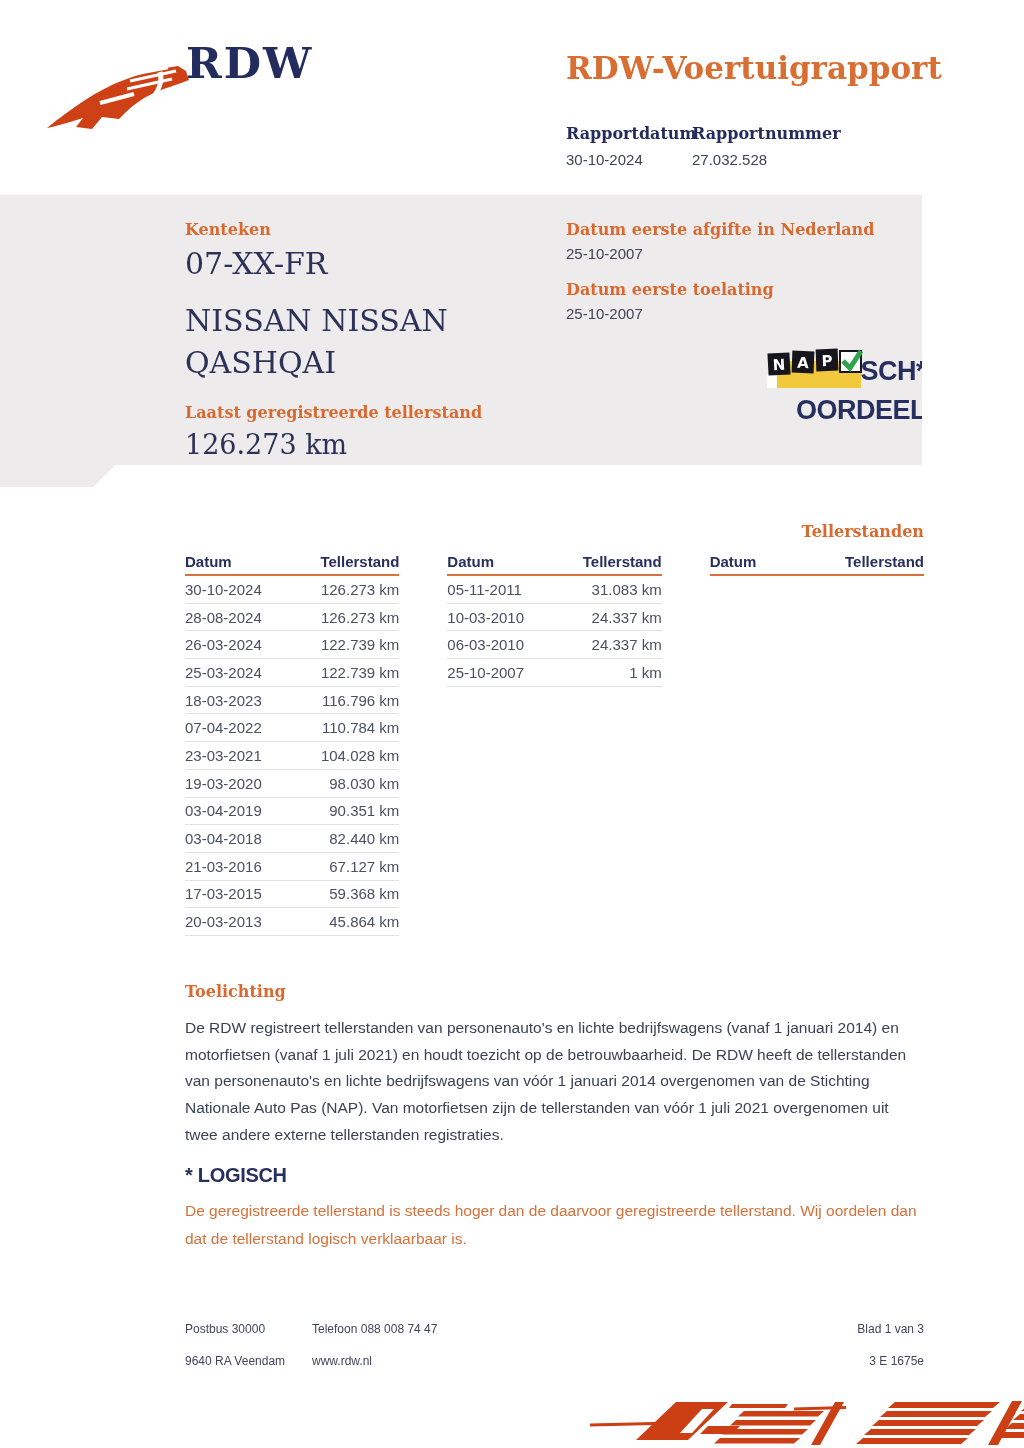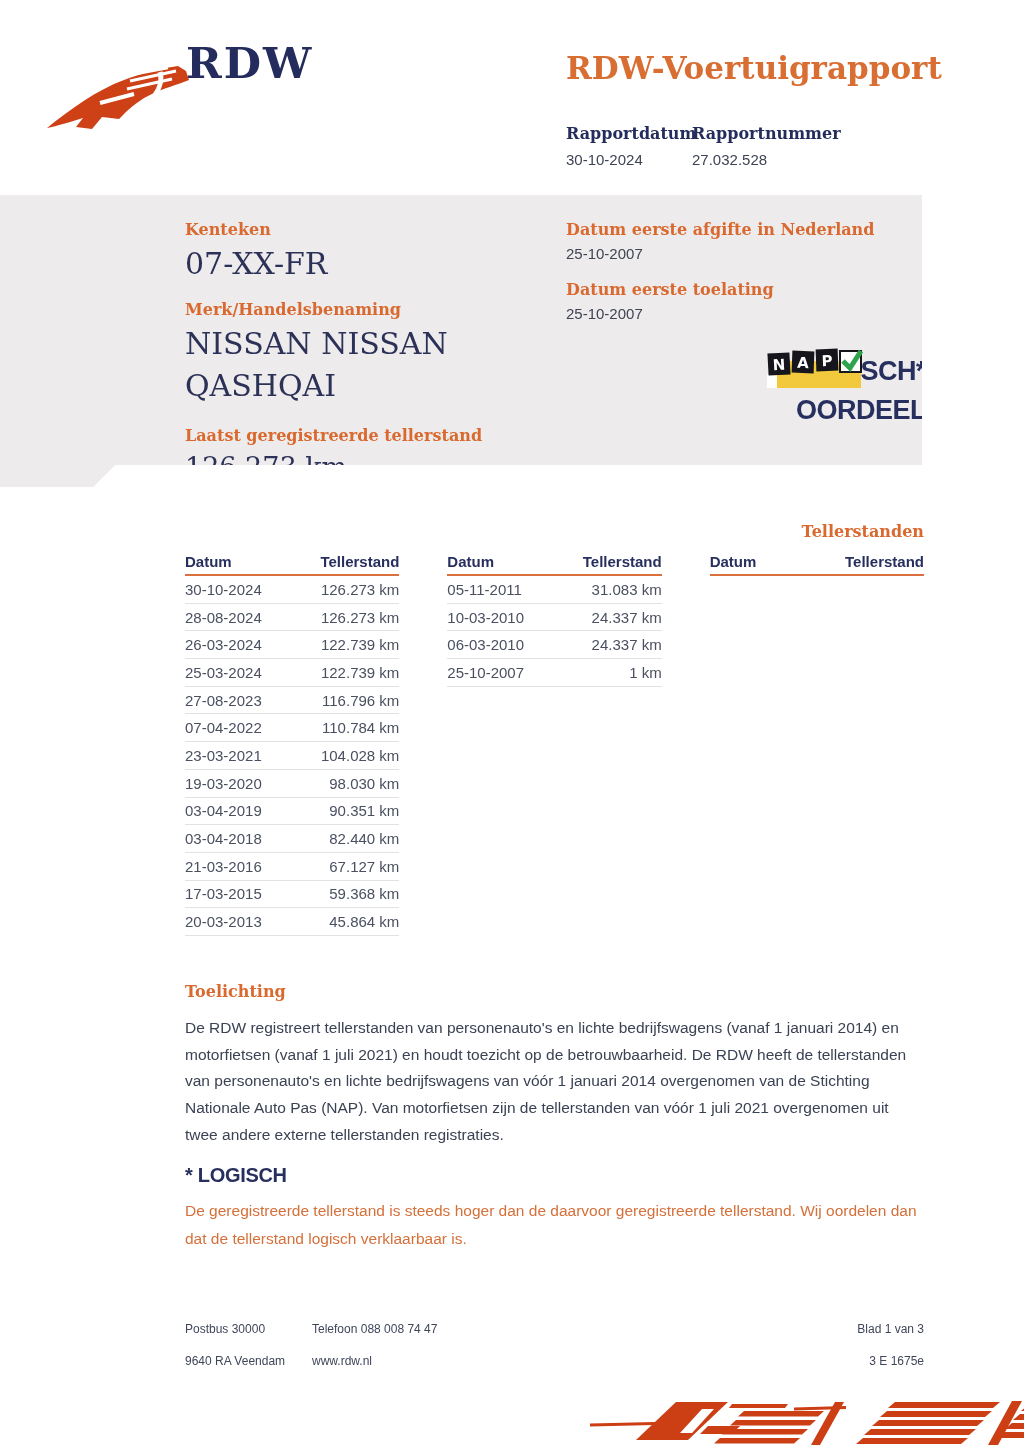--- a/index.html
+++ b/index.html
@@ -130,21 +130,20 @@
     <div class="meta-block">
       <div class="meta-label">Rapportnummer</div>
       <div class="meta-value">27.032.528</div>
     </div>
   </div>
 
   <div class="panel">
     <div class="panel-col-left">
       <div class="field-label">Kenteken</div>
       <div class="serif-value kenteken-value">07-XX-FR</div>
-      <div class="field-label">Merk/Handelsbenaming</div>
       <div class="serif-value merk-value">NISSAN NISSAN QASHQAI</div>
       <div class="field-label">Laatst geregistreerde tellerstand</div>
       <div class="serif-value teller-value">126.273 km</div>
     </div>
     <div class="panel-col-right">
       <div class="field-label">Datum eerste afgifte in Nederland</div>
       <div class="sans-value">25-10-2007</div>
       <div class="field-label">Datum eerste toelating</div>
       <div class="sans-value">25-10-2007</div>
       <div class="oordeel">
@@ -191,21 +190,21 @@
           </div>
         <div class="trow">
             <span>26-03-2024</span>
             <span>122.739 km</span>
           </div>
         <div class="trow">
             <span>25-03-2024</span>
             <span>122.739 km</span>
           </div>
         <div class="trow">
-            <span>27-08-2023</span>
+            <span>18-03-2023</span>
             <span>116.796 km</span>
           </div>
         <div class="trow">
             <span>07-04-2022</span>
             <span>110.784 km</span>
           </div>
         <div class="trow">
             <span>23-03-2021</span>
             <span>104.028 km</span>
           </div>

